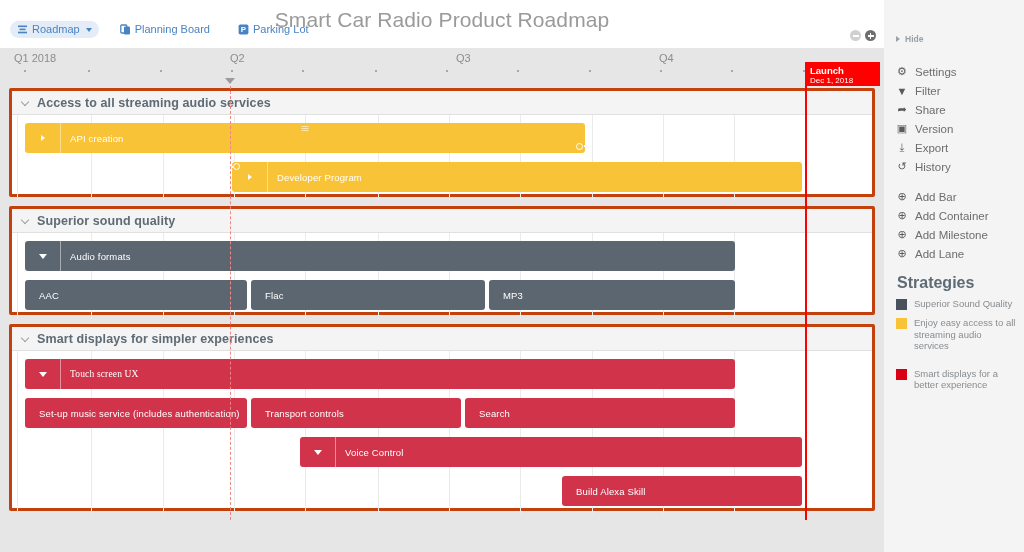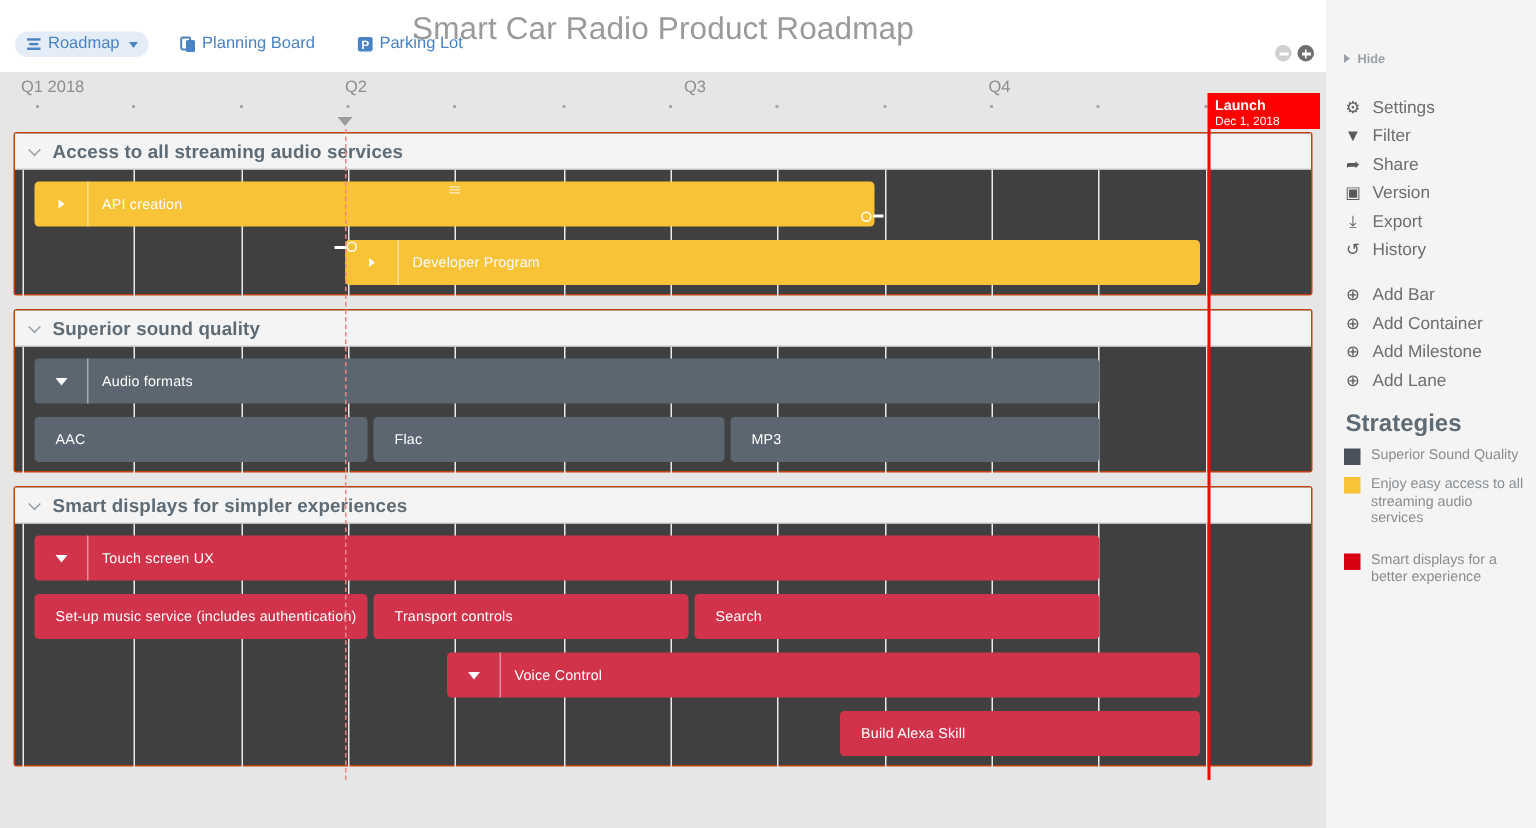--- a/index.html
+++ b/index.html
@@ -130,22 +130,22 @@
     position: absolute;
     left: 0; top: 86px;
     width: 884px; height: 466px;
     background: #e6e6e6;
     overflow: hidden;
   }
   .lane {
     position: absolute;
     left: 9px;
     width: 866px;
-    background: #404040;
-    border: 1px solid #c2410c;
+    background: #ffffff;
+    border: 3px solid #c2410c;
     border-radius: 2px;
   }
   .lane-hd {
     position: relative;
     height: 24px;
     background: #f4f4f4;
     border-bottom: 1px solid #e0e0e0;
     display: flex;
     align-items: center;
     padding-left: 9px;
@@ -514,21 +514,21 @@
           <div class="vgrid" style="left: 151px;"></div>
           <div class="vgrid" style="left: 222px;"></div>
           <div class="vgrid" style="left: 293px;"></div>
           <div class="vgrid" style="left: 366px;"></div>
           <div class="vgrid" style="left: 437px;"></div>
           <div class="vgrid" style="left: 508px;"></div>
           <div class="vgrid" style="left: 580px;"></div>
           <div class="vgrid" style="left: 651px;"></div>
           <div class="vgrid" style="left: 722px;"></div>
           <div class="vgrid" style="left: 794px;"></div>
-          <div class="bar" style="left: 13px; top: 8px; width: 710px; height: 30px; background: rgb(209, 51, 75);">
+          <div class="bar" style="left: 13px; top: 8px; width: 710px; height: 30px; background: rgb(209, 51, 75); font-family: Liberation Serif, serif;">
             <div class="handle">
               <span class="chev-d"></span>
             </div>
             <div class="blabel">Touch screen UX</div>
           </div>
           <div class="bar plain" style="left: 13px; top: 47px; width: 222px; height: 30px; background: rgb(209, 51, 75);">
             <div class="blabel">Set-up music service (includes authentication)</div>
           </div>
           <div class="bar plain" style="left: 239px; top: 47px; width: 210px; height: 30px; background: rgb(209, 51, 75);">
             <div class="blabel">Transport controls</div>

